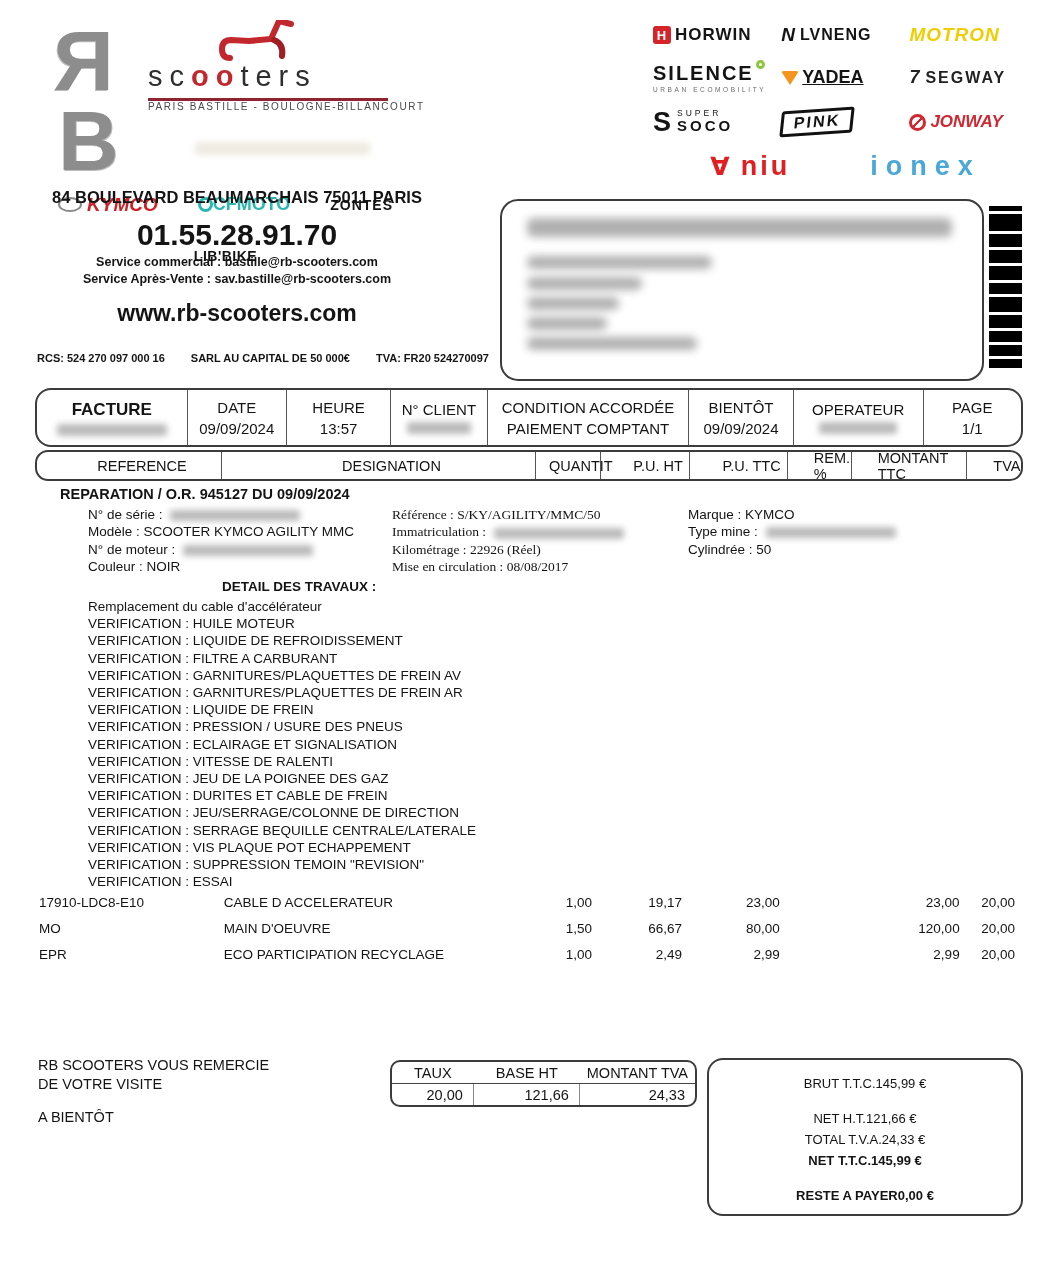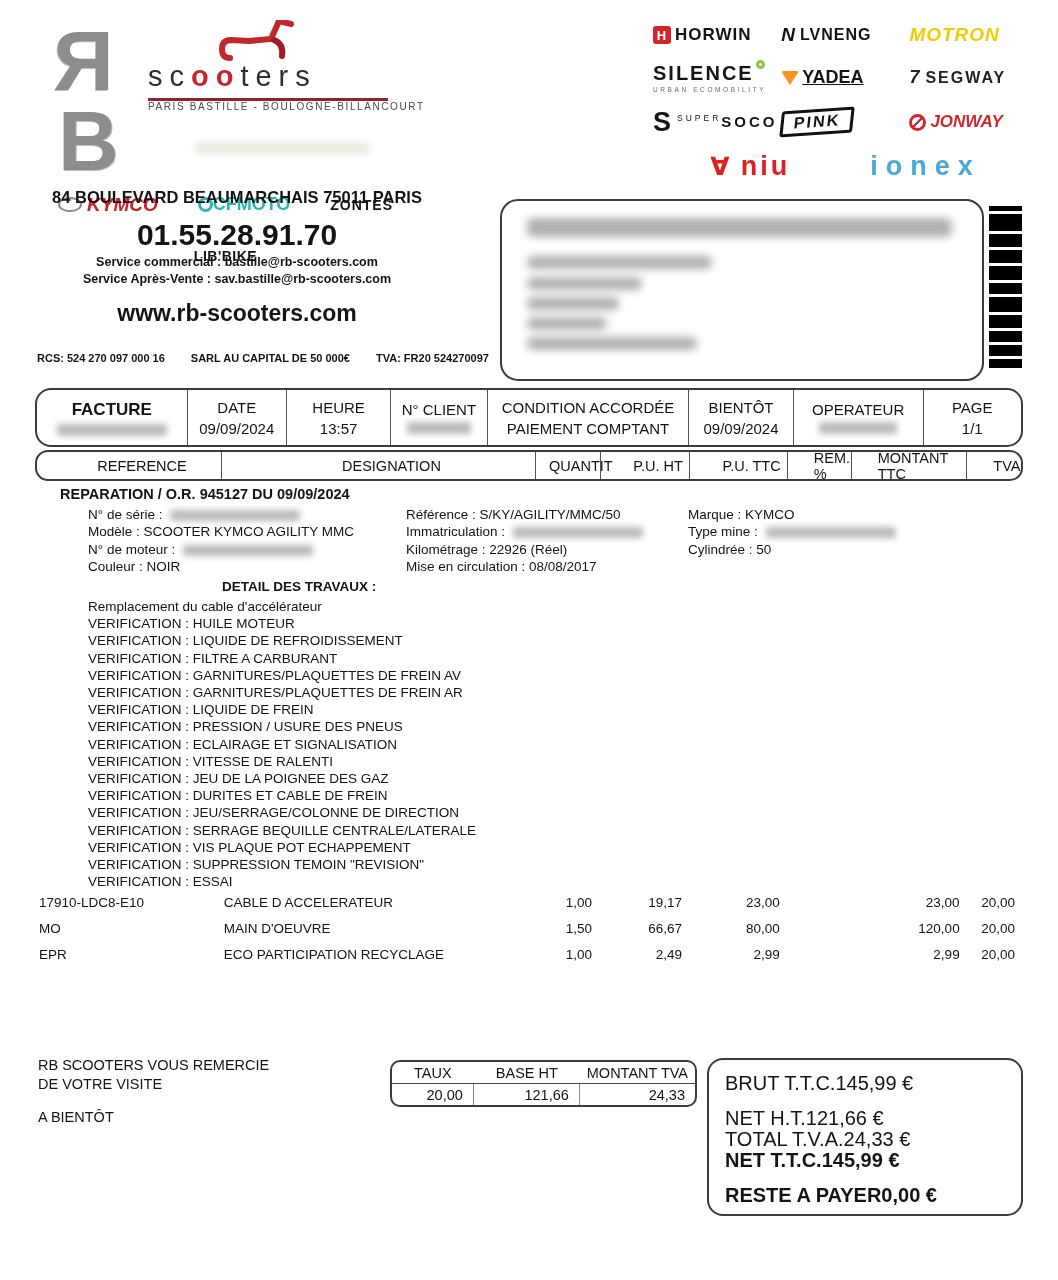--- a/index.html
+++ b/index.html
@@ -47,21 +47,21 @@
   .green-dot { display:inline-block; width:9px; height:9px; border:3px solid #8dc63f; border-radius:50%;
                vertical-align:top; margin-left:2px; margin-top:-2px; }
   .silence-sub { font-size:6.5px; letter-spacing:2.6px; color:#6a6a6a; margin-top:1px; }
   .yadea { display:flex; align-items:center; gap:3px; font-weight:bold; font-size:18px;text-decoration:underline; }
   .yadea-icon { width:0; height:0; border-left:9px solid transparent; border-right:9px solid transparent;
                 border-top:14px solid #f7941e; border-radius:3px; }
   .segway { display:flex; align-items:center; gap:4px; font-weight:bold; font-size:16px; letter-spacing:2px; color:#222; }
   .segway-icon { font-weight:bold; font-style:italic; font-size:18px; }
   .supersoco { display:flex; align-items:center; gap:6px; }
   .soco-s { font-size:27px; font-weight:bold; line-height:.9; }
-  .soco-col { display:flex; flex-direction:row; line-height:1.1; }
+  .soco-col { display:flex; flex-direction:column; line-height:1.1; }
   .soco-super { font-size:8.5px; letter-spacing:3px; }
   .soco-soco { font-size:15px; font-weight:bold; letter-spacing:3px; }
   .pink { display:inline-block; border:3px solid #111; padding:1px 10px; font-weight:bold; font-size:16px;
           letter-spacing:2px; transform:skewX(-10deg) rotate(-4deg); border-radius:3px; background:#fff; }
   .jonway { display:flex; align-items:center; gap:4px; color:#d22730; font-weight:bold; font-style:italic; font-size:17px; }
   .jonway-icon { width:17px; height:17px; border-radius:50%; border:3px solid #d22730; display:inline-block;
                  background:linear-gradient(135deg,transparent 42%,#d22730 42%,#d22730 58%,transparent 58%); }
   .p-row4 { display:flex; justify-content:center; align-items:center; gap:80px; margin-top:4px; }
   .niu { display:flex; align-items:center; gap:8px; color:#e02020; font-weight:bold; font-size:27px; letter-spacing:3px; }
   .niu-icon { font-size:25px; font-weight:bold; }
@@ -113,21 +113,21 @@
   .cols-header { position:absolute; left:35px; top:450px; width:988px; height:31px;
                  border:2px solid #3c3c3c; border-radius:13px; display:flex; overflow:hidden; background:#fff; }
   .ch { display:flex; align-items:center; justify-content:center; font-size:14.5px; border-left:1.5px solid #555;padding-left:26px; }
   .ch:first-child { border-left:none; }
   .cw0{width:18.7%}.cw1{width:31.9%}.cw2{width:6.6%}.cw3{width:9.1%}
   .cw4{width:9.9%}.cw5{width:6.5%}.cw6{width:11.7%}.cw7{width:5.6%}
 
   
   .repair-title { position:absolute; left:60px; top:486px; font-weight:bold; font-size:14.5px; }
   .vcol { position:absolute; top:506px; font-size:13.5px; line-height:17.3px; white-space:nowrap; }
-  .vcol1 { left:88px; } .vcol2 { left:406px; } .vcol3 { left:688px; }
+  .vcol1 { left:88px; } .vcol2 { left:392px;font-family:Liberation Serif, serif; } .vcol3 { left:688px; }
   .work-heading { position:absolute; left:222px; top:579px; font-weight:bold; font-size:13.5px; }
   .work-list { position:absolute; left:88px; top:598px; font-size:13.5px; line-height:17.2px; white-space:nowrap; }
 
   
   .items { position:absolute; left:35px; top:889px; width:988px; }
   .item-row { display:flex; height:26px; align-items:center; font-size:13.5px; }
   .c { display:block; }
   .c.left { text-align:left; padding-left:4px; }
   .c.num { text-align:right; padding-right:8px; }
 
@@ -138,21 +138,21 @@
              border:2px solid #3c3c3c; border-radius:10px; display:flex; flex-direction:column; overflow:hidden; background:#fff; }
   .tva-head { display:flex; flex:1; border-bottom:1.5px solid #444; }
   .tva-head span { display:flex; align-items:center; justify-content:center; font-size:14.5px; }
   .tva-vals { display:flex; flex:1; align-items:stretch; }
   .tva-vals span { display:flex; align-items:center; justify-content:flex-end; padding-right:10px; font-size:14.5px; }
   .tvc0{width:27%}.tvc1{width:35%}.tvc2{width:38%}
   .tva-vals .tvc0,.tva-vals .tvc1 { border-right:1.5px solid #888; }
 
   .totals-box { position:absolute; left:707px; top:1058px; width:316px; height:158px;
                 border:2px solid #3c3c3c; border-radius:16px; padding:13px 16px 10px; background:#fff; }
-  .t-row { display:flex; justify-content:flex-start; font-size:20px; line-height:21px; }
+  .t-row { display:flex; justify-content:center; font-size:13px; line-height:21px; }
   .t-row.bold { font-weight:bold; }
   .t-row.gap { margin-top:14px; }
 </style>
 </head>
 <body>
 
 <div class="page">
 
   <div class="watermark"></div>
 

